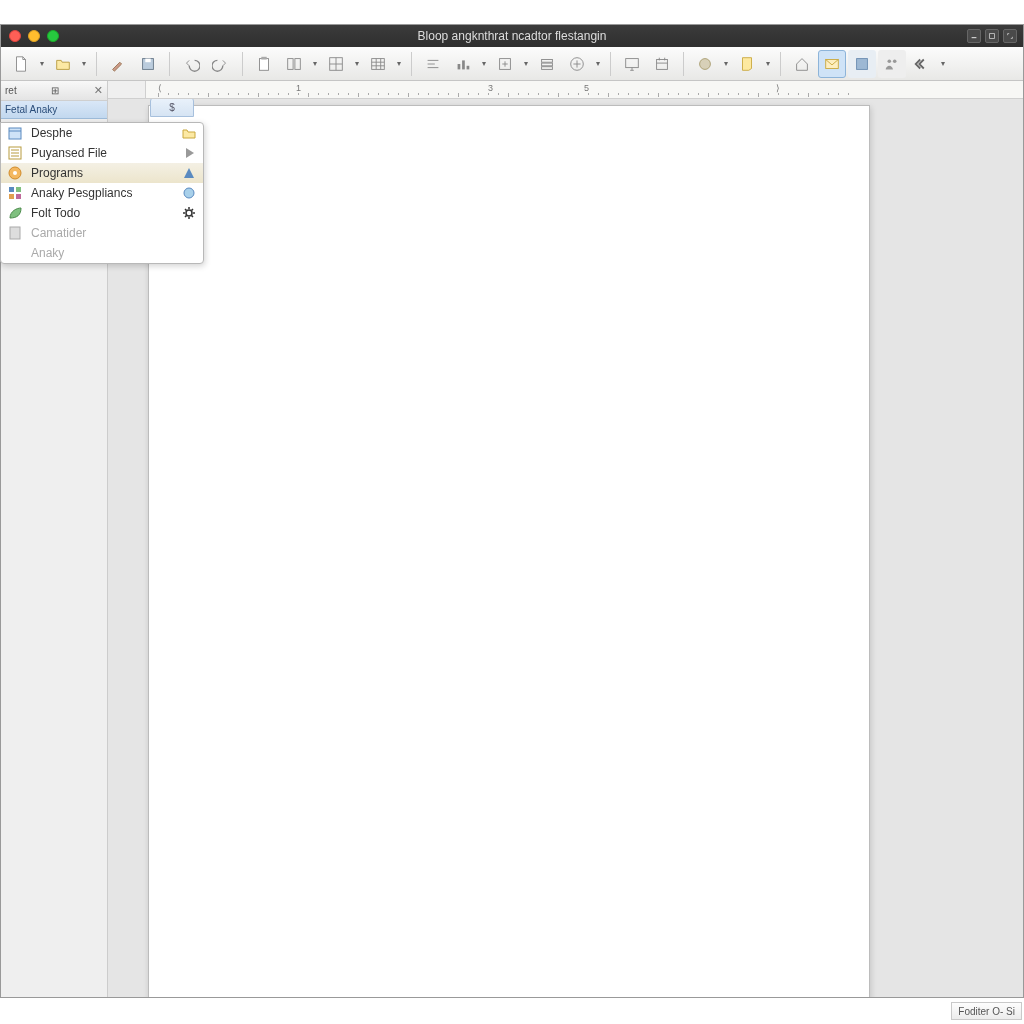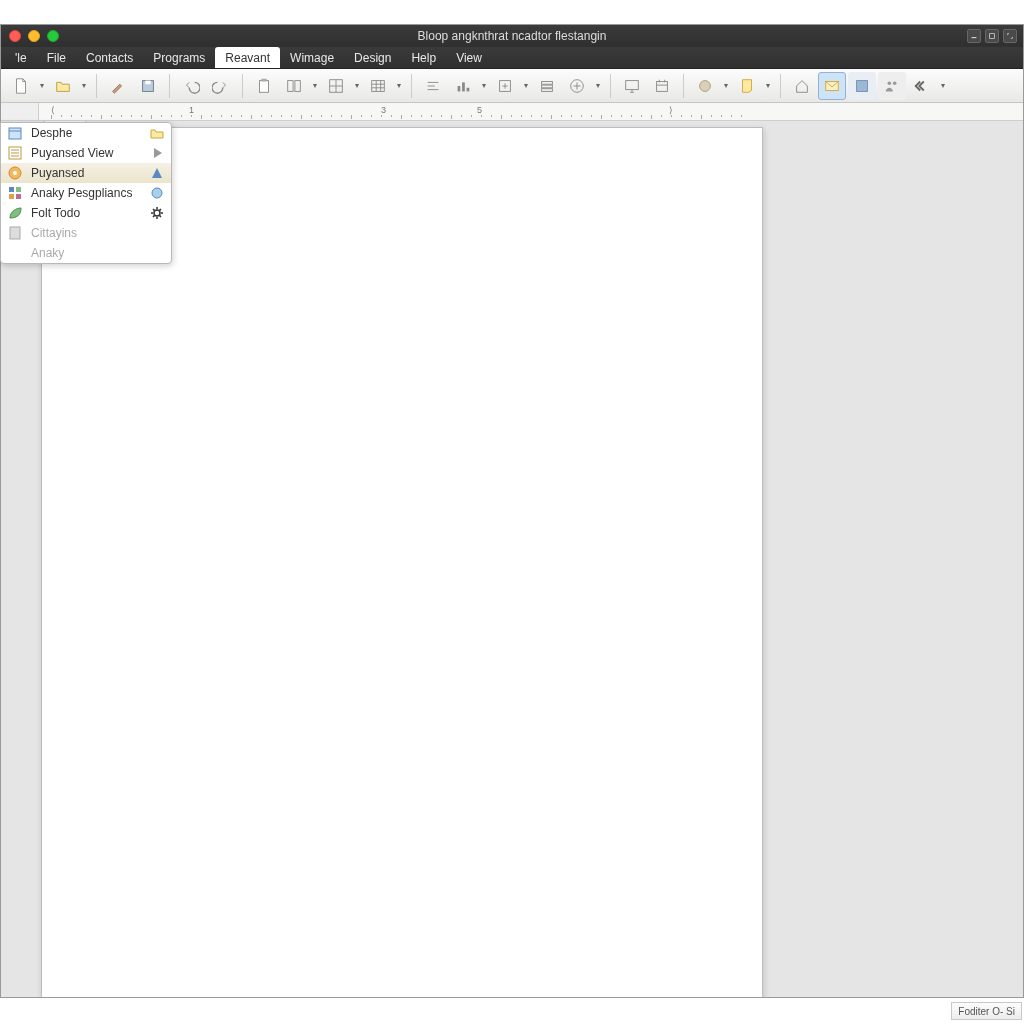--- a/index.html
+++ b/index.html
@@ -33,21 +33,21 @@
 .ruler { height: 18px; background: #f7f7f5; border-bottom: 1px solid #cfcfcf; display:flex; }
 .ruler-spacer { width: 38px; border-right:1px solid #cfcfcf; background:#efefef;}
 .ruler-track { flex:1; position:relative; font-size:9px; color:#777; overflow:hidden;}
 .ruler-track .rnum { position:absolute; top:2px; }
 .ruler-track .rtick { position:absolute; top:12px; width:1px; height:4px; background:#aaa;}
 .canvas-wrap { flex:1; overflow:auto; display:flex; }
 .gutter { width:38px; background:#e5e5e5;}
 .page-bg { flex:1; background:#e5e5e5; position:relative; padding-top: 6px; }
 .page-tab { position:absolute; top: -2px; left: 4px; width: 44px; height: 20px; background: linear-gradient(#eaf2fb,#d6e4f3); border:1px solid #a7c0dd; border-radius: 4px 4px 0 0; display:flex; align-items:center; justify-content:center; font-size:10px; color:#556;}
 .page { width: 722px; min-height: 900px; background:#fff; border:1px solid #bcbcbc; box-shadow: 1px 2px 6px rgba(0,0,0,.15); margin-left: 2px;}
-.dropdown-panel { position: absolute; top: 122px; left: 0; width: 172px; background:#fff; border:1px solid #b8b8b8; border-radius: 0 4px 4px 4px; box-shadow: 1px 2px 6px rgba(0,0,0,.18); z-index: 50;}
+.dropdown-panel { position: absolute; top: 122px; left: 0; width: 204px; background:#fff; border:1px solid #b8b8b8; border-radius: 0 4px 4px 4px; box-shadow: 1px 2px 6px rgba(0,0,0,.18); z-index: 50;}
 .dd-row { height: 20px; display:flex; align-items:center; padding: 0 6px; gap: 8px; font-size: 12px; color:#333; cursor: default;}
 .dd-row.sel { background: linear-gradient(#f4f0e4,#ece5cc); }
 .dd-row.dim { color:#aaa; }
 .dd-left-ico { width:16px; height:16px; display:flex; align-items:center; justify-content:center;}
 .dd-right-ico { margin-left:auto; width:16px; height:16px; display:flex; align-items:center; justify-content:center;}
 .statusbox { position:absolute; right: 2px; bottom: 4px; height:18px; background:linear-gradient(#fdfdfd,#ececec); border:1px solid #c9c9c9; font-size:10px; color:#555; padding: 0 6px; display:flex; align-items:center; z-index:60;}
 </style>
 </head>
 <body>
 
@@ -72,31 +72,20 @@
           </svg>
         </div>
       <div class="win-ctrl">
           <svg viewBox="0 0 10 10">
             <path d="M2 4V2h2M8 6v2H6" stroke="#ccc" fill="none"></path>
           </svg>
         </div>
     </div>
   </div>
 
-  <div class="menubar">
-    <div class="menu-item">'le</div>
-    <div class="menu-item">File</div>
-    <div class="menu-item">Contacts</div>
-    <div class="menu-item">Programs</div>
-    <div class="menu-item active">Reavant</div>
-    <div class="menu-item">Wimage</div>
-    <div class="menu-item">Design</div>
-    <div class="menu-item">Help</div>
-    <div class="menu-item">View</div>
-  </div>
 
   <div class="toolbar">
     <div class="tb-group">
       <div class="tb-btn">
           <svg viewBox="0 0 20 20">
             <path d="M5 2h7l3 3v13H5z" fill="#fff" stroke="#888"></path>
             <path d="M12 2v3h3" fill="none" stroke="#888"></path>
           </svg>
         </div>
       <div class="tb-dd">▾</div>
@@ -273,20 +262,30 @@
           <svg viewBox="0 0 20 20">
             <path d="M12 5l-5 5 5 5" fill="none" stroke="#666" stroke-width="2"></path>
             <path d="M8 5l-5 5 5 5" fill="none" stroke="#666" stroke-width="2"></path>
           </svg>
         </div>
       <div class="tb-dd">▾</div>
     </div>
   </div>
 
   <div class="body-row">
+    <div class="sidebar">
+      <div class="side-head">
+        <span>ret</span>
+        <span>⊞</span>
+        <span class="x">✕</span>
+      </div>
+      <div class="side-tab">
+        <span>Fetal Anaky</span>
+      </div>
+    </div>
 
     <div class="main-area">
       <div class="ruler">
         <div class="ruler-spacer"></div>
         <div class="ruler-track">
           <span class="rnum" style="left:12px">⟨</span>
           <span class="rnum" style="left:150px">1</span>
           <span class="rnum" style="left:342px">3</span>
           <span class="rnum" style="left:438px">5</span>
           <span class="rnum" style="left:630px">⟩</span>
@@ -393,35 +392,35 @@
   </div>
   <div class="dd-row">
     <span class="dd-left-ico">
         <svg viewBox="0 0 16 16">
           <rect x="2" y="2" width="12" height="12" fill="#fff" stroke="#b89b3e"></rect>
           <line x1="4" y1="5" x2="12" y2="5" stroke="#b89b3e"></line>
           <line x1="4" y1="8" x2="12" y2="8" stroke="#b89b3e"></line>
           <line x1="4" y1="11" x2="12" y2="11" stroke="#b89b3e"></line>
         </svg>
       </span>
-    <span>Puyansed View</span>
+    <span>Puyansed File</span>
     <span class="dd-right-ico">
         <svg viewBox="0 0 16 16">
           <path d="M5 3l8 5-8 5z" fill="#999"></path>
         </svg>
       </span>
   </div>
   <div class="dd-row sel">
     <span class="dd-left-ico">
         <svg viewBox="0 0 16 16">
           <circle cx="8" cy="8" r="6" fill="#f4b860" stroke="#d08b2a"></circle>
           <circle cx="8" cy="8" r="2" fill="#fff"></circle>
         </svg>
       </span>
-    <span>Puyansed</span>
+    <span>Programs</span>
     <span class="dd-right-ico">
         <svg viewBox="0 0 16 16">
           <path d="M8 3l5 10H3z" fill="#5a8ac0"></path>
         </svg>
       </span>
   </div>
   <div class="dd-row">
     <span class="dd-left-ico">
         <svg viewBox="0 0 16 16">
           <rect x="2" y="2" width="5" height="5" fill="#5a8ac0"></rect>
@@ -450,21 +449,21 @@
           <path d="M8 2v2M8 12v2M2 8h2M12 8h2M4 4l1.4 1.4M10.6 10.6L12 12M12 4l-1.4 1.4M5.4 10.6L4 12" stroke="#333" stroke-width="1.5"></path>
         </svg>
       </span>
   </div>
   <div class="dd-row dim">
     <span class="dd-left-ico">
         <svg viewBox="0 0 16 16">
           <rect x="3" y="2" width="10" height="12" fill="#ddd" stroke="#aaa"></rect>
         </svg>
       </span>
-    <span>Cittayins</span>
+    <span>Camatider</span>
   </div>
   <div class="dd-row dim">
     <span class="dd-left-ico"></span>
     <span>Anaky</span>
   </div>
 </div>
 
 <div class="statusbox">
   <span>Foditer O- Si</span>
 </div>

